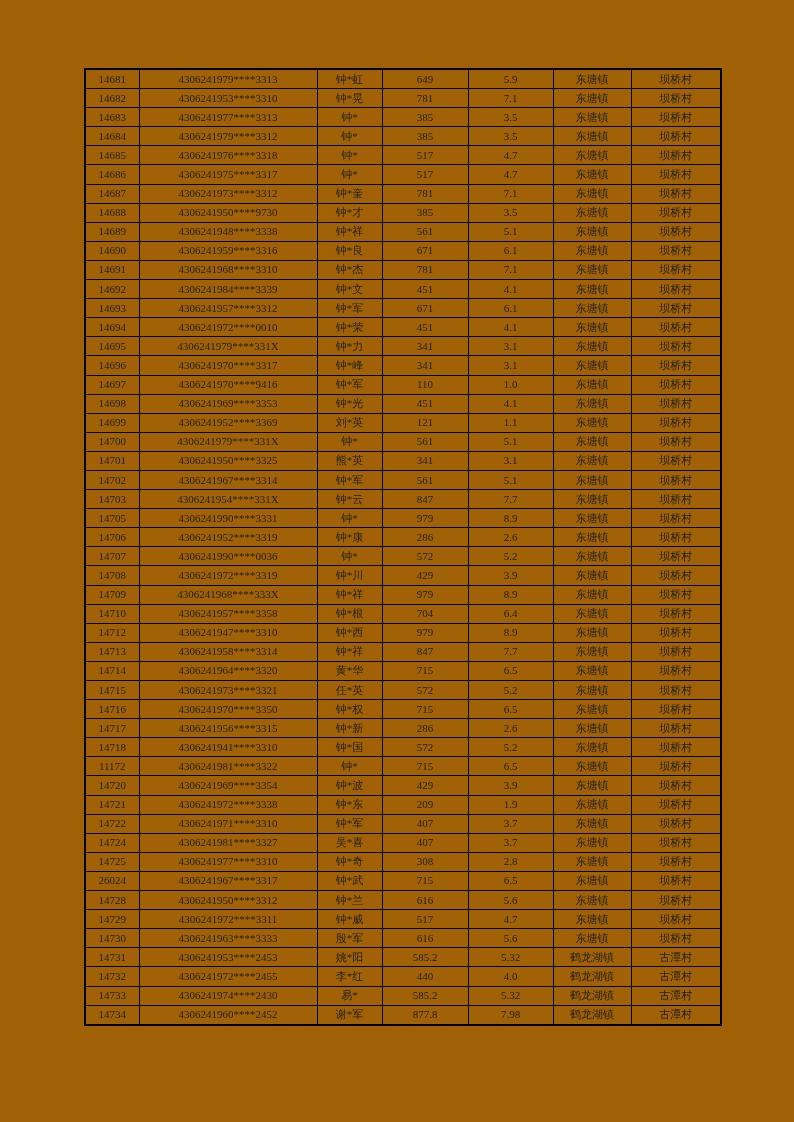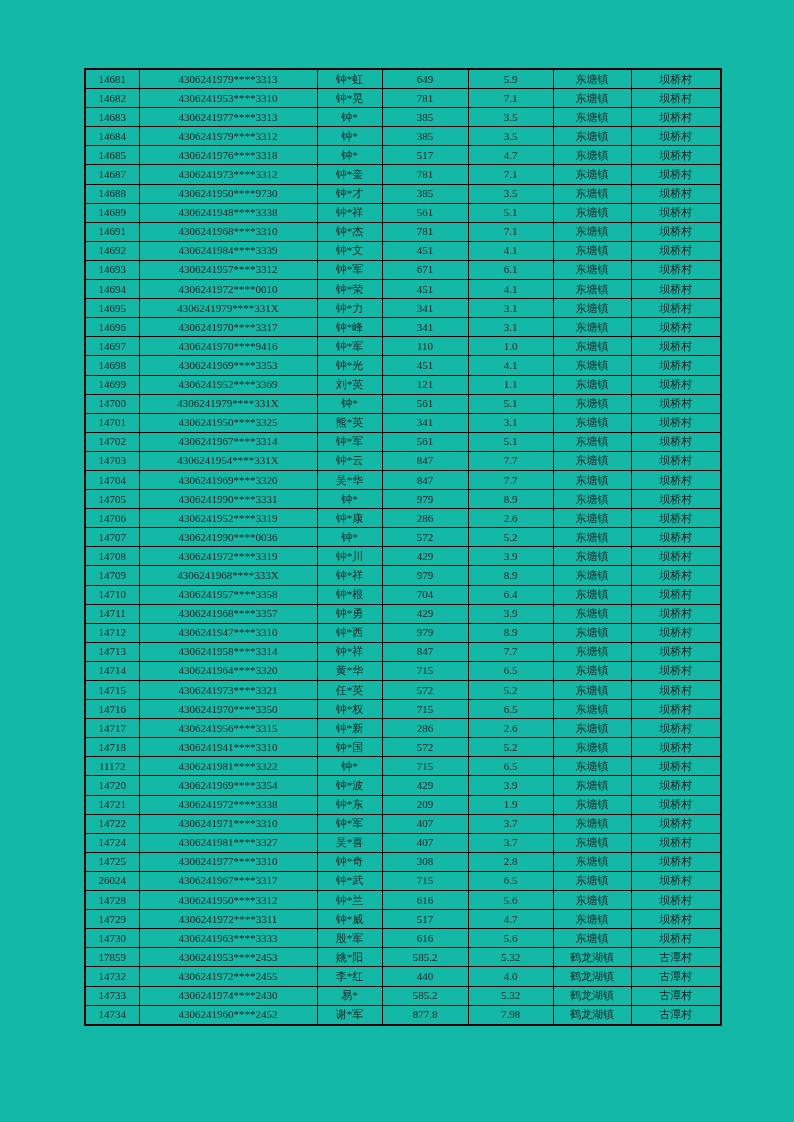--- a/index.html
+++ b/index.html
@@ -4,21 +4,21 @@
 <style>
   html, body {
     margin: 0;
     padding: 0;
     background: #ffffff;
   }
   .page {
     position: relative;
     width: 794px;
     height: 1122px;
-    background: #14b8a6;
+    background: #a16207;
     overflow: hidden;
     font-family: "Liberation Serif", "DejaVu Serif", serif;
   }
   table.records {
     position: absolute;
     left: 84px;
     top: 68px;
     width: 636px;
     border-collapse: collapse;
     table-layout: fixed;
@@ -92,20 +92,29 @@
         <tr>
           <td>14685</td>
           <td>4306241976****3318</td>
           <td>钟*</td>
           <td>517</td>
           <td>4.7</td>
           <td>东塘镇</td>
           <td>坝桥村</td>
         </tr>
         <tr>
+          <td>14686</td>
+          <td>4306241975****3317</td>
+          <td>钟*</td>
+          <td>517</td>
+          <td>4.7</td>
+          <td>东塘镇</td>
+          <td>坝桥村</td>
+        </tr>
+        <tr>
           <td>14687</td>
           <td>4306241973****3312</td>
           <td>钟*奎</td>
           <td>781</td>
           <td>7.1</td>
           <td>东塘镇</td>
           <td>坝桥村</td>
         </tr>
         <tr>
           <td>14688</td>
@@ -119,20 +128,29 @@
         <tr>
           <td>14689</td>
           <td>4306241948****3338</td>
           <td>钟*祥</td>
           <td>561</td>
           <td>5.1</td>
           <td>东塘镇</td>
           <td>坝桥村</td>
         </tr>
         <tr>
+          <td>14690</td>
+          <td>4306241959****3316</td>
+          <td>钟*良</td>
+          <td>671</td>
+          <td>6.1</td>
+          <td>东塘镇</td>
+          <td>坝桥村</td>
+        </tr>
+        <tr>
           <td>14691</td>
           <td>4306241968****3310</td>
           <td>钟*杰</td>
           <td>781</td>
           <td>7.1</td>
           <td>东塘镇</td>
           <td>坝桥村</td>
         </tr>
         <tr>
           <td>14692</td>
@@ -236,29 +254,20 @@
         <tr>
           <td>14703</td>
           <td>4306241954****331X</td>
           <td>钟*云</td>
           <td>847</td>
           <td>7.7</td>
           <td>东塘镇</td>
           <td>坝桥村</td>
         </tr>
         <tr>
-          <td>14704</td>
-          <td>4306241969****3320</td>
-          <td>吴*华</td>
-          <td>847</td>
-          <td>7.7</td>
-          <td>东塘镇</td>
-          <td>坝桥村</td>
-        </tr>
-        <tr>
           <td>14705</td>
           <td>4306241990****3331</td>
           <td>钟*</td>
           <td>979</td>
           <td>8.9</td>
           <td>东塘镇</td>
           <td>坝桥村</td>
         </tr>
         <tr>
           <td>14706</td>
@@ -299,29 +308,20 @@
         <tr>
           <td>14710</td>
           <td>4306241957****3358</td>
           <td>钟*根</td>
           <td>704</td>
           <td>6.4</td>
           <td>东塘镇</td>
           <td>坝桥村</td>
         </tr>
         <tr>
-          <td>14711</td>
-          <td>4306241968****3357</td>
-          <td>钟*勇</td>
-          <td>429</td>
-          <td>3.9</td>
-          <td>东塘镇</td>
-          <td>坝桥村</td>
-        </tr>
-        <tr>
           <td>14712</td>
           <td>4306241947****3310</td>
           <td>钟*西</td>
           <td>979</td>
           <td>8.9</td>
           <td>东塘镇</td>
           <td>坝桥村</td>
         </tr>
         <tr>
           <td>14713</td>
@@ -461,21 +461,21 @@
         <tr>
           <td>14730</td>
           <td>4306241963****3333</td>
           <td>殷*军</td>
           <td>616</td>
           <td>5.6</td>
           <td>东塘镇</td>
           <td>坝桥村</td>
         </tr>
         <tr>
-          <td>17859</td>
+          <td>14731</td>
           <td>4306241953****2453</td>
           <td>姚*阳</td>
           <td>585.2</td>
           <td>5.32</td>
           <td>鹤龙湖镇</td>
           <td>古潭村</td>
         </tr>
         <tr>
           <td>14732</td>
           <td>4306241972****2455</td>

